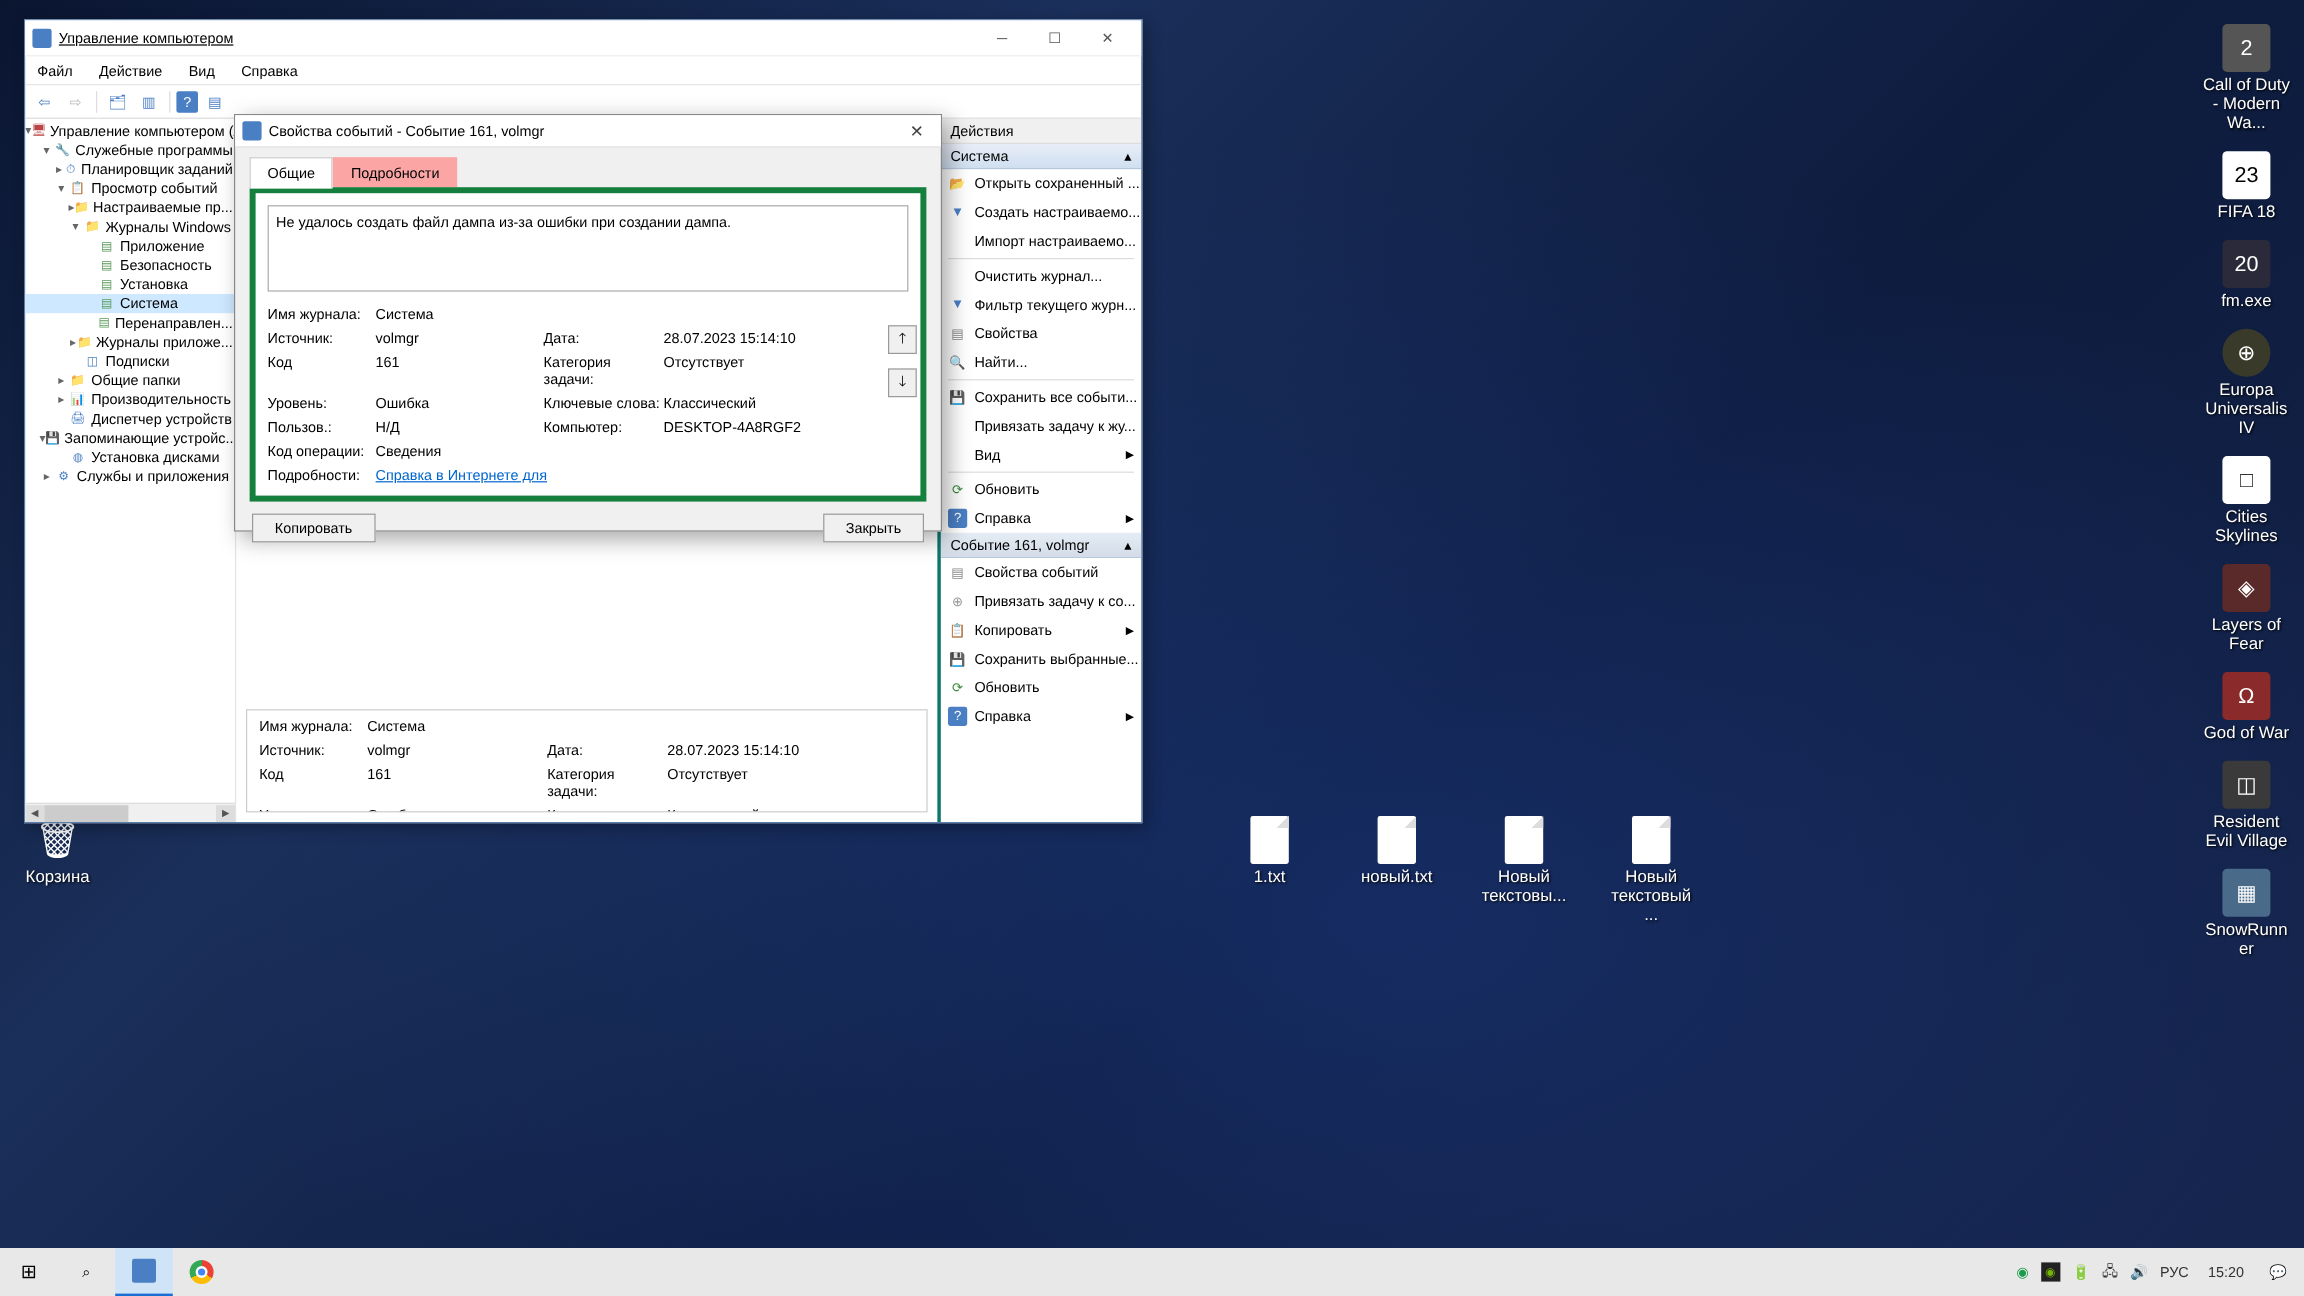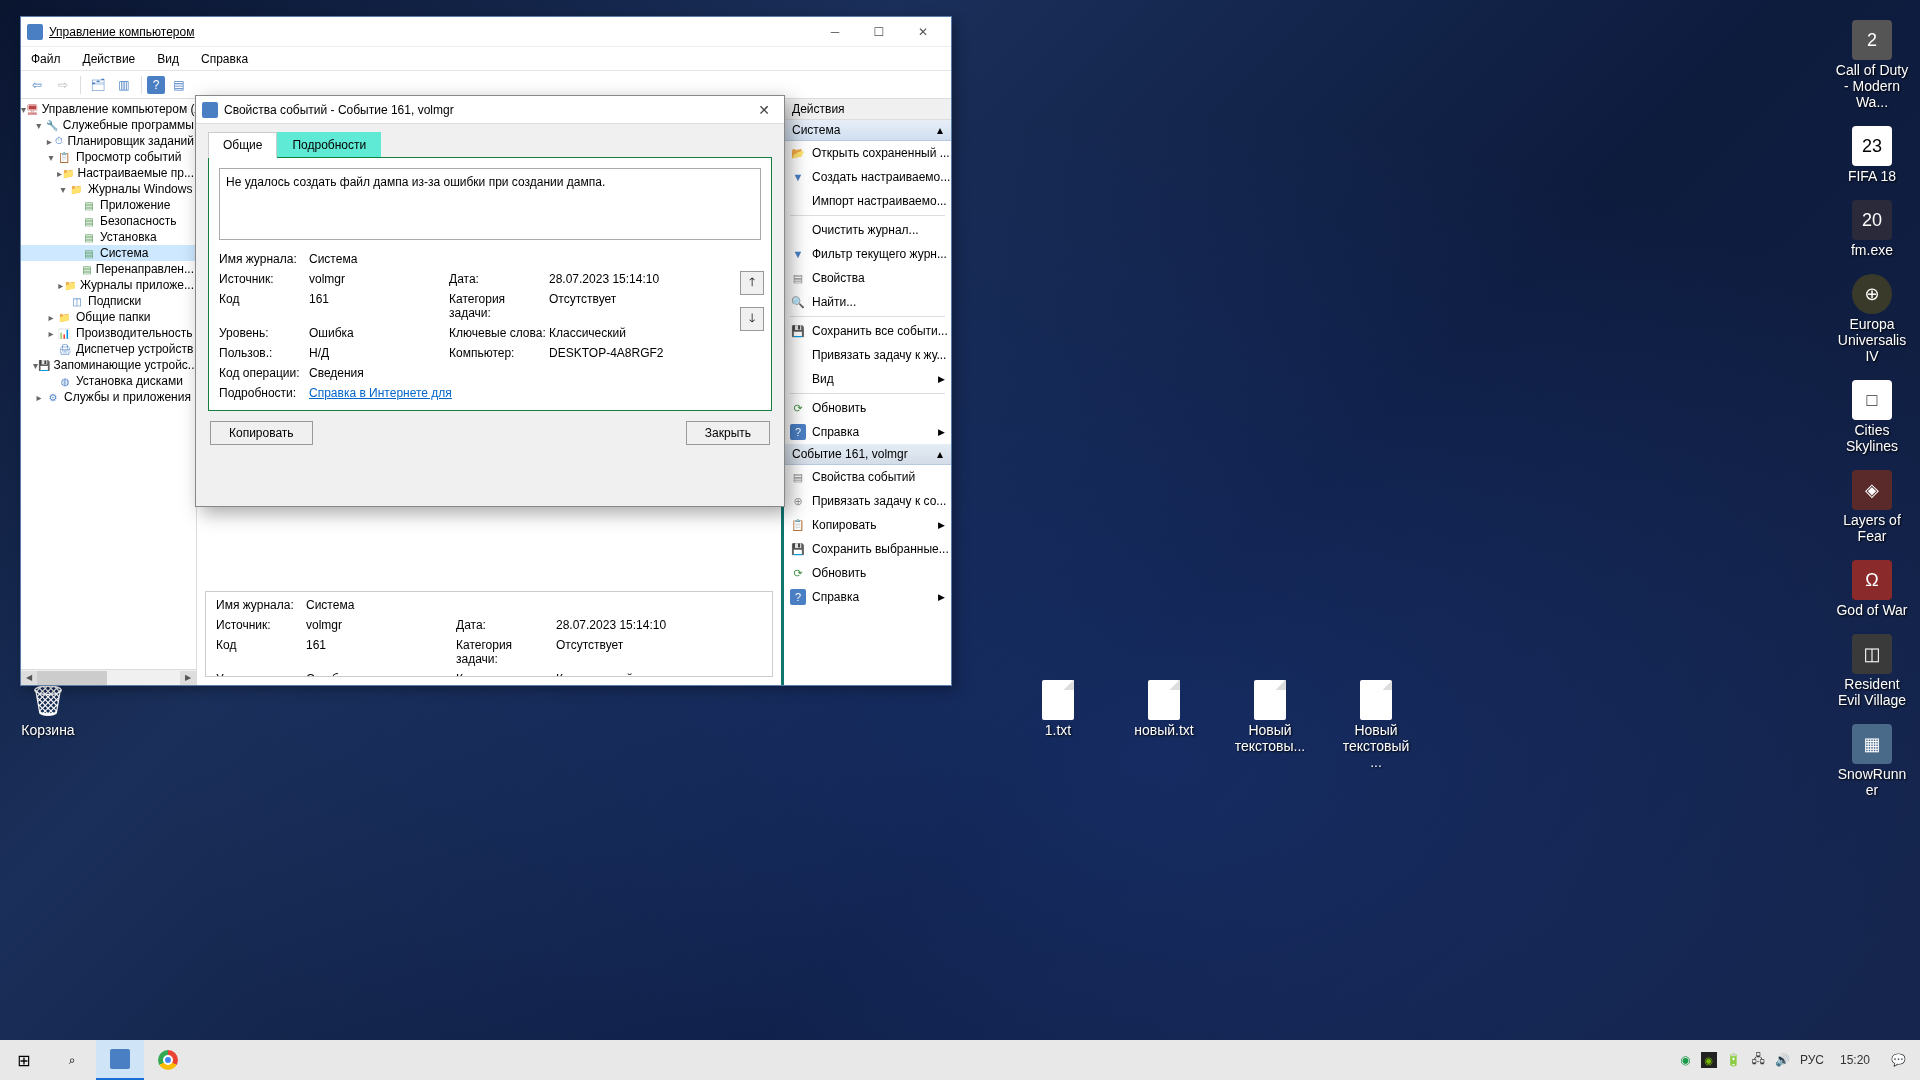--- a/index.html
+++ b/index.html
@@ -63,29 +63,29 @@
 .ai-icon.props { color: #888; }
 .ai-icon.find { color: #888; }
 .ai-icon.save { color: #4a7fc4; }
 .ai-icon.bind { color: #999; }
 .ai-icon.refresh { color: #3a8a3a; }
 .ai-icon.help { color: #4a7fc4; background: #4a7fc4; color: #fff; border-radius: 2px; }
 .action-item .arrow { margin-left: auto; font-size: 9px; }
 .action-sep { height: 1px; background: #ddd; margin: 2px 6px; }
 
 
-.dialog { position: absolute; left: 195px; top: 95px; width: 590px; height: 412px; background: #f0f0f0; border: 1px solid #888; box-shadow: 6px 6px 18px rgba(0,0,0,0.35); display: flex; flex-direction: column; }
+.dialog { position: absolute; left: 195px; top: 95px; width: 590px; height: 348px; background: #f0f0f0; border: 1px solid #888; box-shadow: 6px 6px 18px rgba(0,0,0,0.35); display: flex; flex-direction: column; }
 .dialog-title { height: 28px; background: #fff; display: flex; align-items: center; padding: 0 6px; border-bottom: 1px solid #ddd; }
 .dialog-title-icon { width: 16px; height: 16px; background: #4a7fc4; margin-right: 6px; border-radius: 2px; }
 .dialog-close { width: 28px; height: 26px; display: flex; align-items: center; justify-content: center; cursor: pointer; color: #444; font-size: 14px; }
 .dialog-body { flex: 1; padding: 8px 12px; display: flex; flex-direction: column; }
 .tabs { display: flex; }
-.tab { padding: 5px 14px; background: #5eead4; border: 1px solid transparent; cursor: pointer; }
+.tab { padding: 5px 14px; background: #fca5a5; border: 1px solid transparent; cursor: pointer; }
 .tab.active { background: #fff; border: 1px solid #ccc; border-bottom-color: #fff; position: relative; z-index: 2; }
-.tab-content { background: #fff; border: 1px solid #15803d; margin-top: -1px; padding: 10px; }
+.tab-content { background: #fff; border: 5px solid #15803d; margin-top: -1px; padding: 10px; }
 .desc-box { border: 1px solid #aaa; height: 72px; padding: 6px; background: #fff; }
 .dlg-kv { margin-top: 12px; display: grid; grid-template-columns: 90px 140px 100px 170px; row-gap: 6px; }
 .dlg-buttons { display: flex; justify-content: space-between; padding: 10px 2px 2px; }
 .btn { padding: 4px 18px; background: #f0f0f0; border: 1px solid #999; cursor: pointer; }
 .nav-arrows { position: absolute; right: 20px; top: 175px; display: flex; flex-direction: column; gap: 12px; }
 .nav-arrow { width: 24px; height: 24px; border: 1px solid #999; background: #f0f0f0; display: flex; align-items: center; justify-content: center; cursor: pointer; }
 
 
 .taskbar { position: absolute; bottom: 0; left: 0; right: 0; height: 40px; background: #e8e8e8; display: flex; align-items: center; }
 .task-btn { width: 48px; height: 40px; display: flex; align-items: center; justify-content: center; cursor: pointer; }

